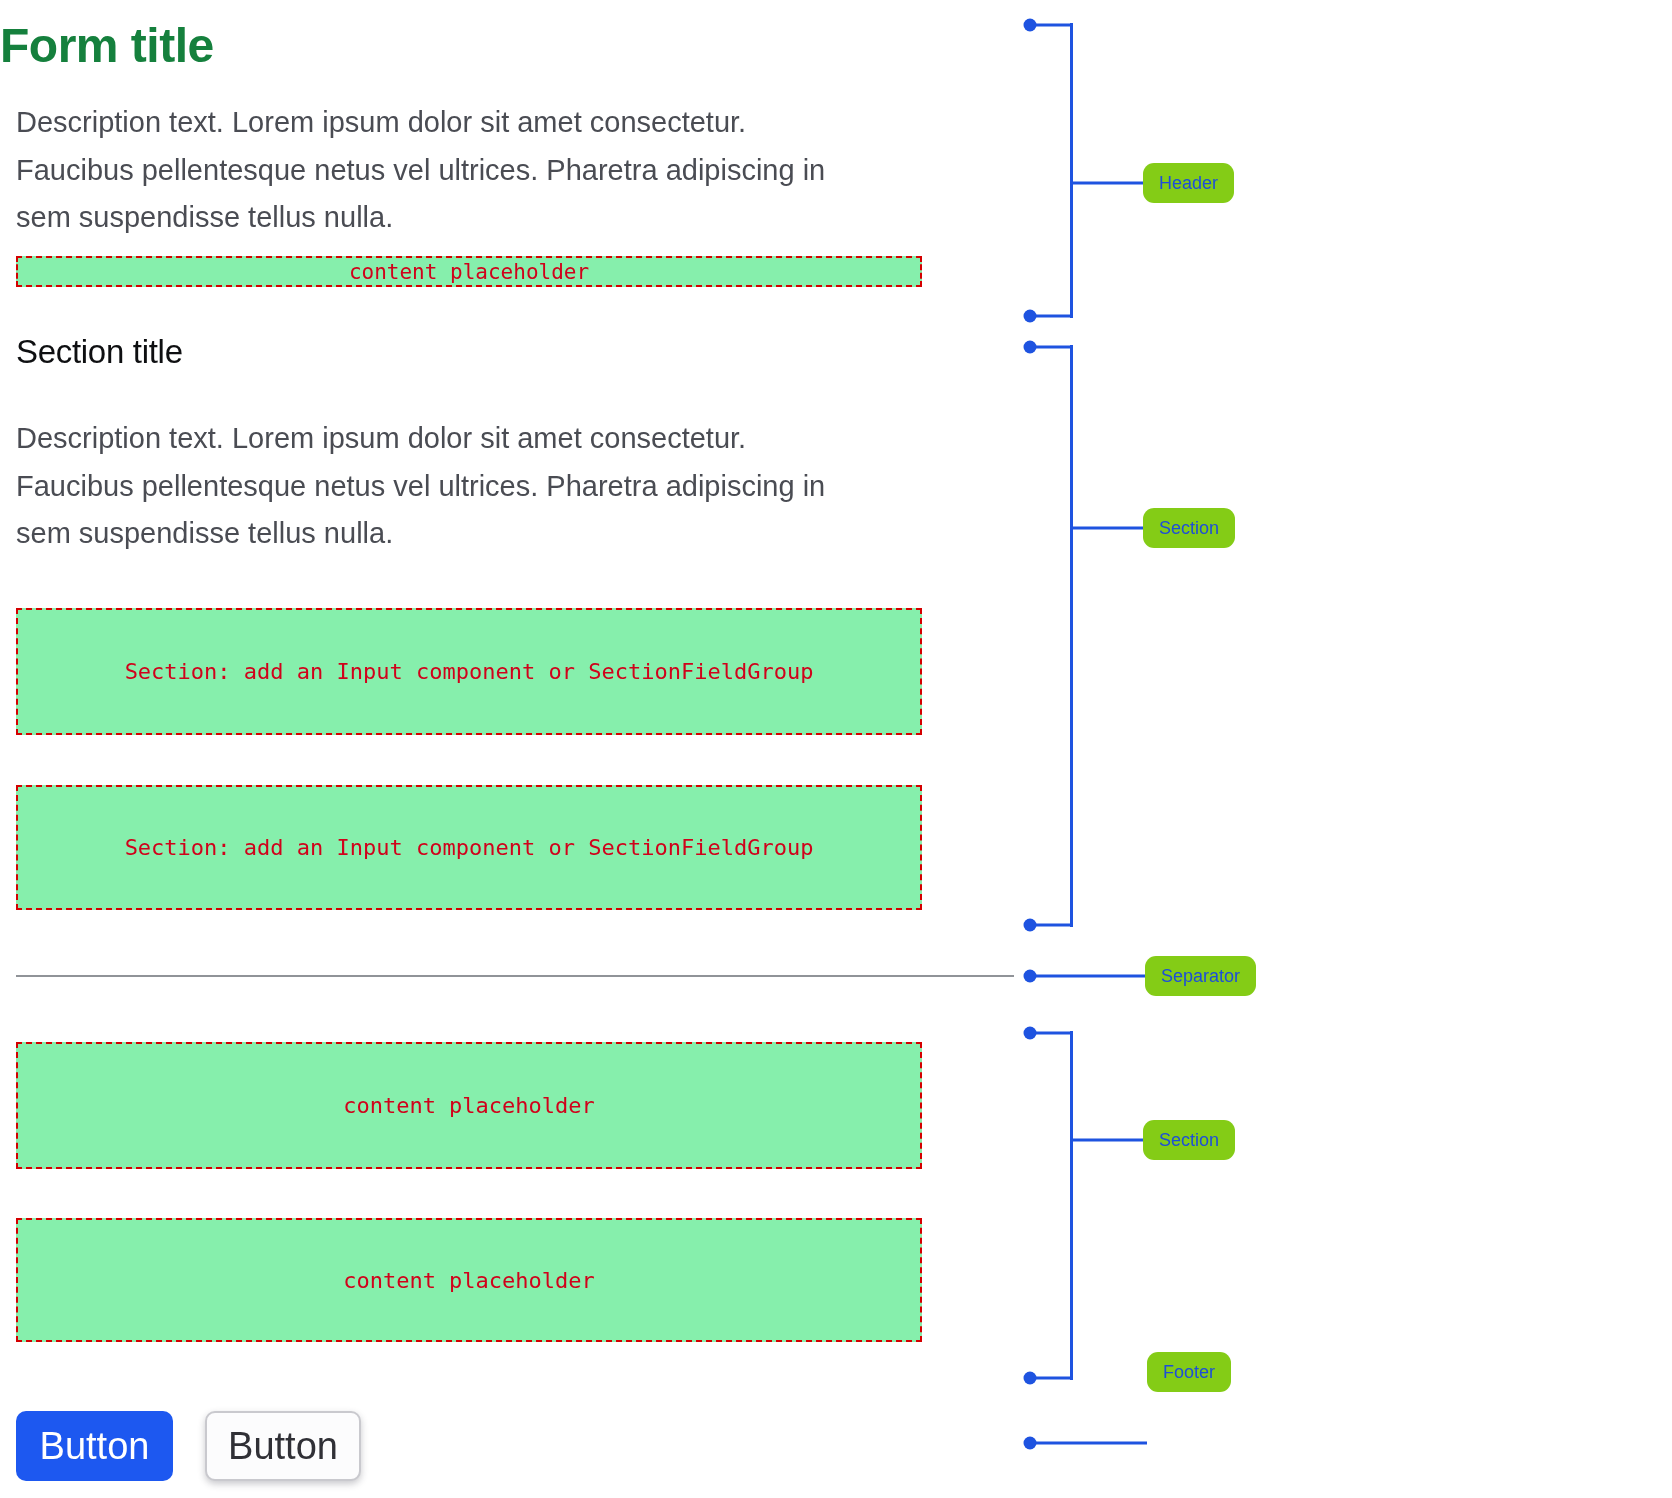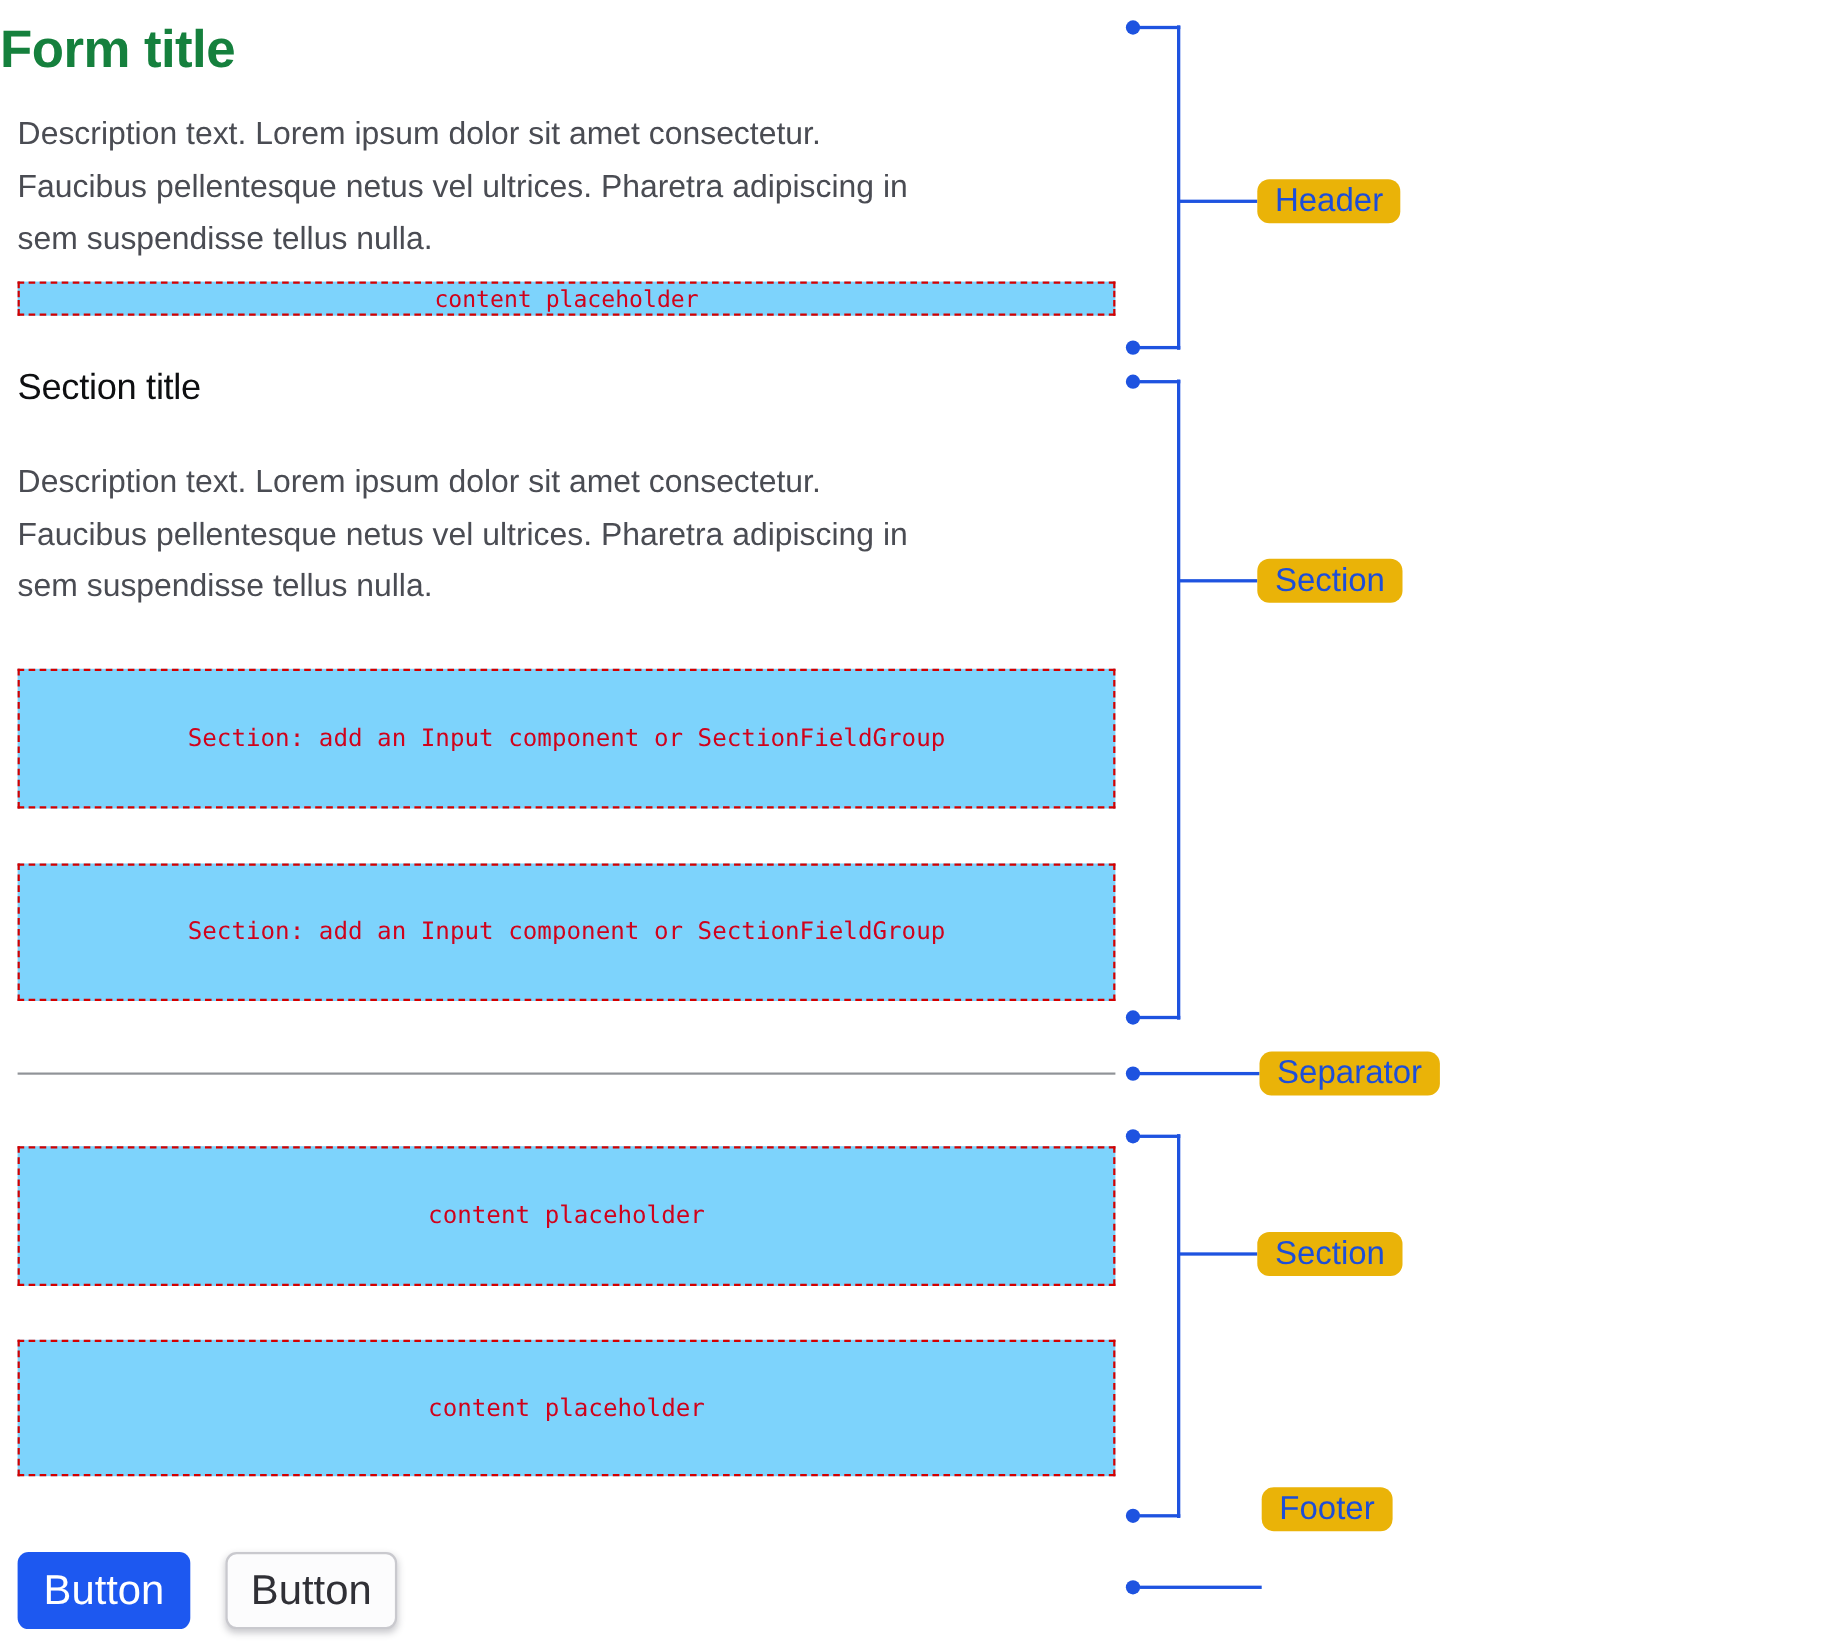--- a/index.html
+++ b/index.html
@@ -22,22 +22,22 @@
     letter-spacing:-0.3px;line-height:40px;margin:0;
   }
   .desc{
     position:absolute;left:16px;width:1010px;
     font-size:29px;color:#4a4c53;line-height:47.5px;margin:0;
     white-space:pre-line;
   }
   .desc.d1{top:99px;}
   .desc.d2{top:415px;}
   .pbox{
-    position:absolute;left:16px;width:998px;box-sizing:border-box;
-    background:#7dd3fc;border:2px dashed #d40000;
+    position:absolute;left:16px;width:906px;box-sizing:border-box;
+    background:#86efac;border:2px dashed #d40000;
     color:#d0021b;font-family:"DejaVu Sans Mono", monospace;font-size:22px;
     display:flex;align-items:center;justify-content:center;
     text-align:center;
   }
   .pbox.thin{top:256px;height:31px;font-size:21px;}
   .pbox.boxA{top:608px;height:127px;}
   .pbox.boxB{top:785px;height:125px;}
   .pbox.boxC{top:1042px;height:127px;}
   .pbox.boxD{top:1218px;height:124px;}
   .separator{
@@ -57,22 +57,22 @@
   }
   
   .dot{
     position:absolute;width:13px;height:13px;border-radius:50%;
     background:#1e53e0;transform:translate(-50%,-50%);
   }
   .hline{position:absolute;height:3px;background:#1e53e0;transform:translateY(-50%);}
   .vline{position:absolute;width:3px;background:#1e53e0;}
   .pill{
     position:absolute;height:40px;line-height:40px;padding:0 16px;
-    border-radius:11px;background:#eab308;color:#1d4ed8;
-    font-size:30px;transform:translateY(-50%);white-space:nowrap;
+    border-radius:11px;background:#84cc16;color:#1d4ed8;
+    font-size:18px;transform:translateY(-50%);white-space:nowrap;
   }
 </style>
 </head>
 <body>
 
 <div class="canvas">
 
   <h1 class="form-title">Form title</h1>
 
   <p class="desc d1">Description text. Lorem ipsum dolor sit amet consectetur.

